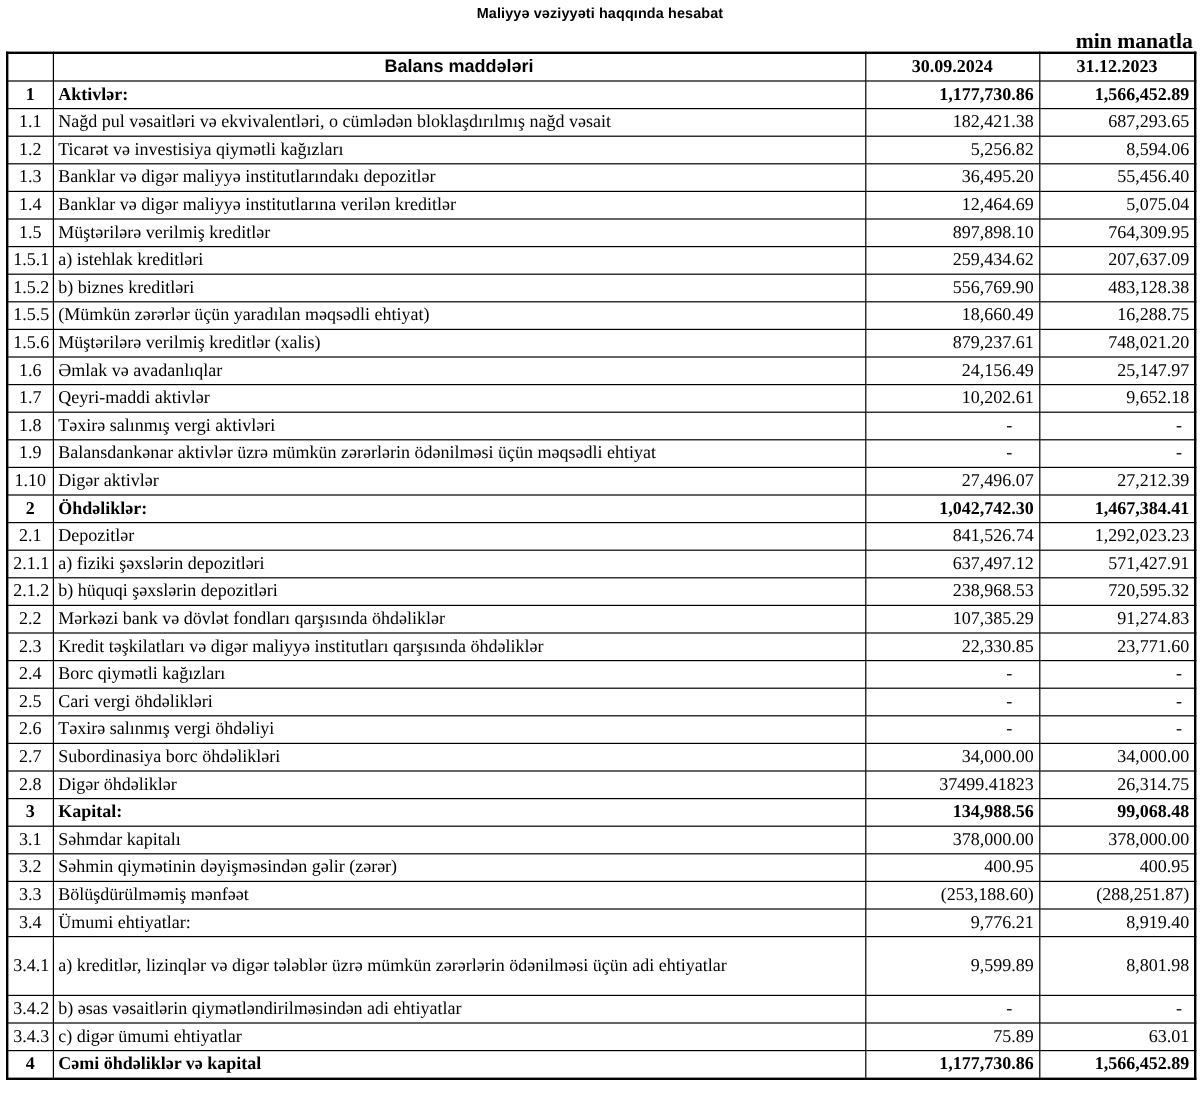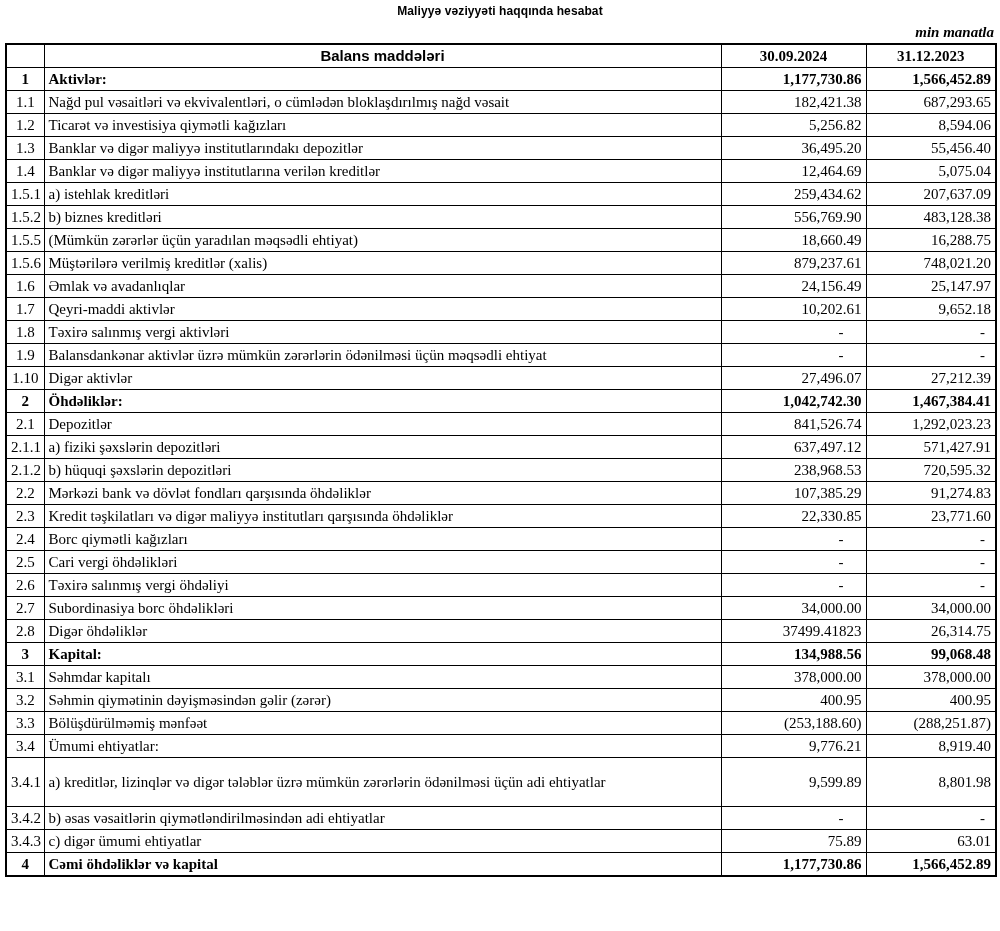--- a/index.html
+++ b/index.html
@@ -22,22 +22,21 @@
     font-size: 12px;
     padding-top: 4px;
     letter-spacing: 0.1px;
   }
   .unit-note {
     position: absolute;
     top: 24px;
     right: 6px;
     font-family: "Liberation Serif", serif;
     font-weight: bold;
-    font-size: 15px;
-    font-style: italic;
+    font-size: 18px;
   }
   table.balance {
     position: absolute;
     top: 43px;
     left: 5px;
     width: 990px;
     border-collapse: collapse;
     table-layout: fixed;
     border: 2px solid #000;
   }
@@ -137,20 +136,26 @@
         <td class="val">36,495.20</td>
         <td class="val">55,456.40</td>
       </tr>
       <tr>
         <td class="no">1.4</td>
         <td class="lab">Banklar və digər maliyyə institutlarına verilən kreditlər</td>
         <td class="val">12,464.69</td>
         <td class="val">5,075.04</td>
       </tr>
       <tr>
+        <td class="no">1.5</td>
+        <td class="lab">Müştərilərə verilmiş kreditlər</td>
+        <td class="val">897,898.10</td>
+        <td class="val">764,309.95</td>
+      </tr>
+      <tr>
         <td class="no">1.5.1</td>
         <td class="lab">a) istehlak kreditləri</td>
         <td class="val">259,434.62</td>
         <td class="val">207,637.09</td>
       </tr>
       <tr>
         <td class="no">1.5.2</td>
         <td class="lab">b) biznes kreditləri</td>
         <td class="val">556,769.90</td>
         <td class="val">483,128.38</td>

